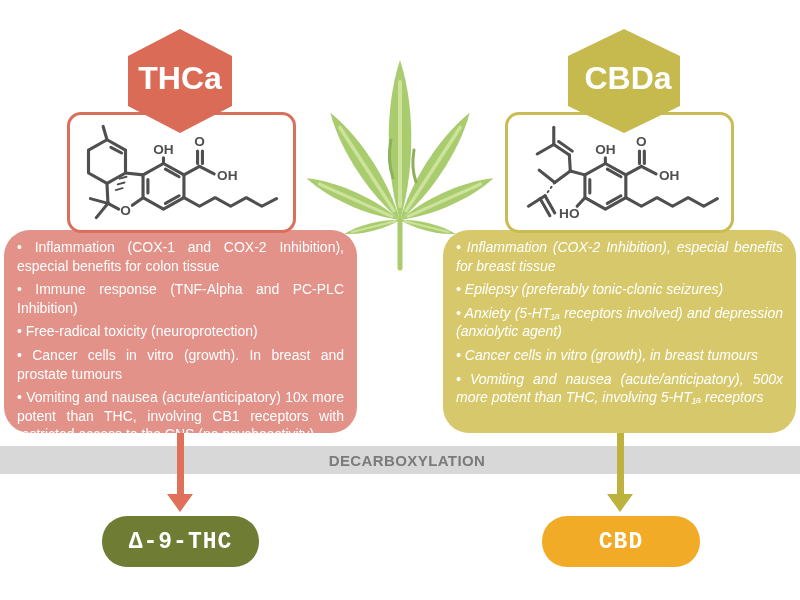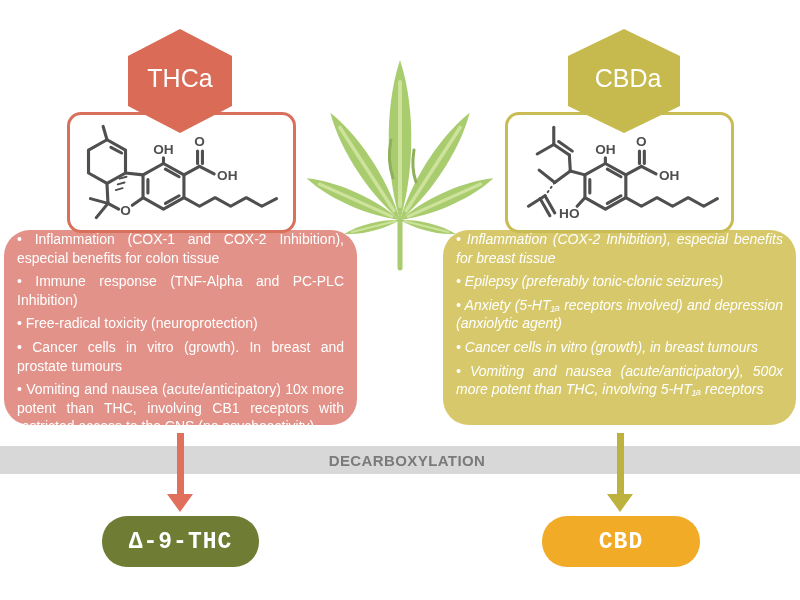--- a/index.html
+++ b/index.html
@@ -6,38 +6,38 @@
   #stage{
     position:relative;width:800px;height:600px;overflow:hidden;background:#ffffff;
     font-family:"Liberation Sans","DejaVu Sans",sans-serif;
   }
   
   .hex{
     position:absolute;width:104px;height:104px;top:29px;z-index:3;
     display:flex;align-items:center;justify-content:center;
     clip-path:polygon(50% 0%,100% 26%,100% 74%,50% 100%,0% 74%,0% 26%);
   }
-  .hex span{color:#ffffff;font-weight:normal;font-size:25px;padding-bottom:6px;}
+  .hex span{color:#ffffff;font-weight:bold;font-size:32px;padding-bottom:6px;}
   .hex.left{left:128px;background:#d96b57;}
   .hex.right{left:568px;background:#c6ba4e;padding-left:8px;}
   
   .struct-box{
     position:absolute;top:112px;width:223px;height:115px;background:#ffffff;
     border-radius:14px;z-index:2;text-decoration:underline;
   }
   .struct-box.left{left:67px;border:3px solid #d9705c;}
   .struct-box.right{left:505px;border:3px solid #c9bc55;}
   .struct-box svg{position:absolute;left:0;top:0;width:100%;height:100%;}
   .mol{stroke:#4f4f4f;stroke-width:3.2;fill:none;stroke-linecap:round;stroke-linejoin:round;}
   .mol-thin{stroke:#4f4f4f;stroke-width:2;fill:none;stroke-linecap:round;}
   .mol-label{fill:#4f4f4f;font-weight:bold;font-size:14px;stroke:none;}
   
   .effect-box{
     position:absolute;top:230px;width:327px;height:186px;border-radius:26px;z-index:1;
-    padding:0 13px 9px 13px;color:#ffffff;font-size:14px;line-height:1.33;
+    padding:8px 13px 9px 13px;color:#ffffff;font-size:14px;line-height:1.33;
     text-align:justify;overflow:hidden;
   }
   .effect-box.left{left:4px;background:#e29289;}
   .effect-box.right{left:443px;background:#d7c96b;font-style:italic;}
   .bullet{margin:0 0 5px 0;}
   .bullet:last-child{margin-bottom:0;}
   
   .band{
     position:absolute;left:0;top:446px;width:800px;height:28px;background:#d8d8d8;z-index:0;
     display:flex;align-items:center;justify-content:center;padding-left:7px;

